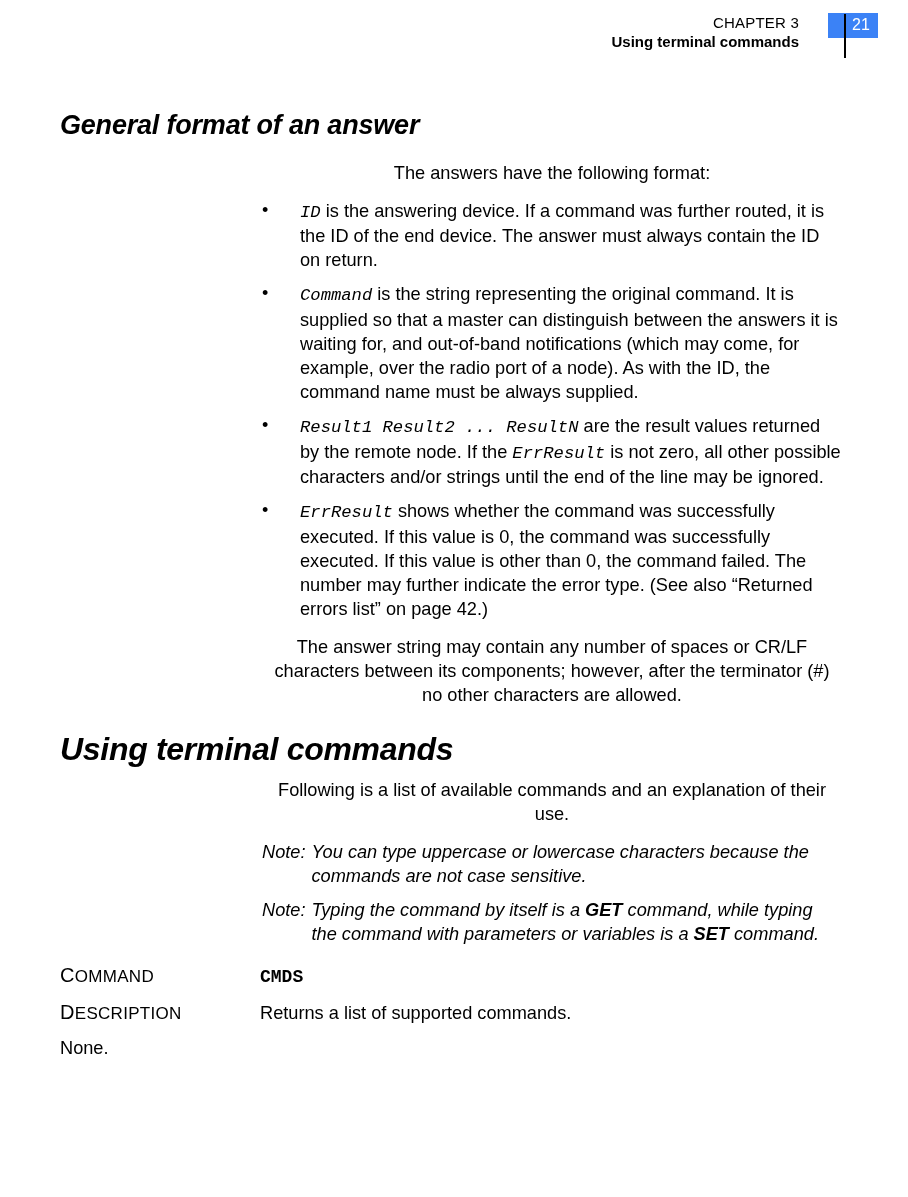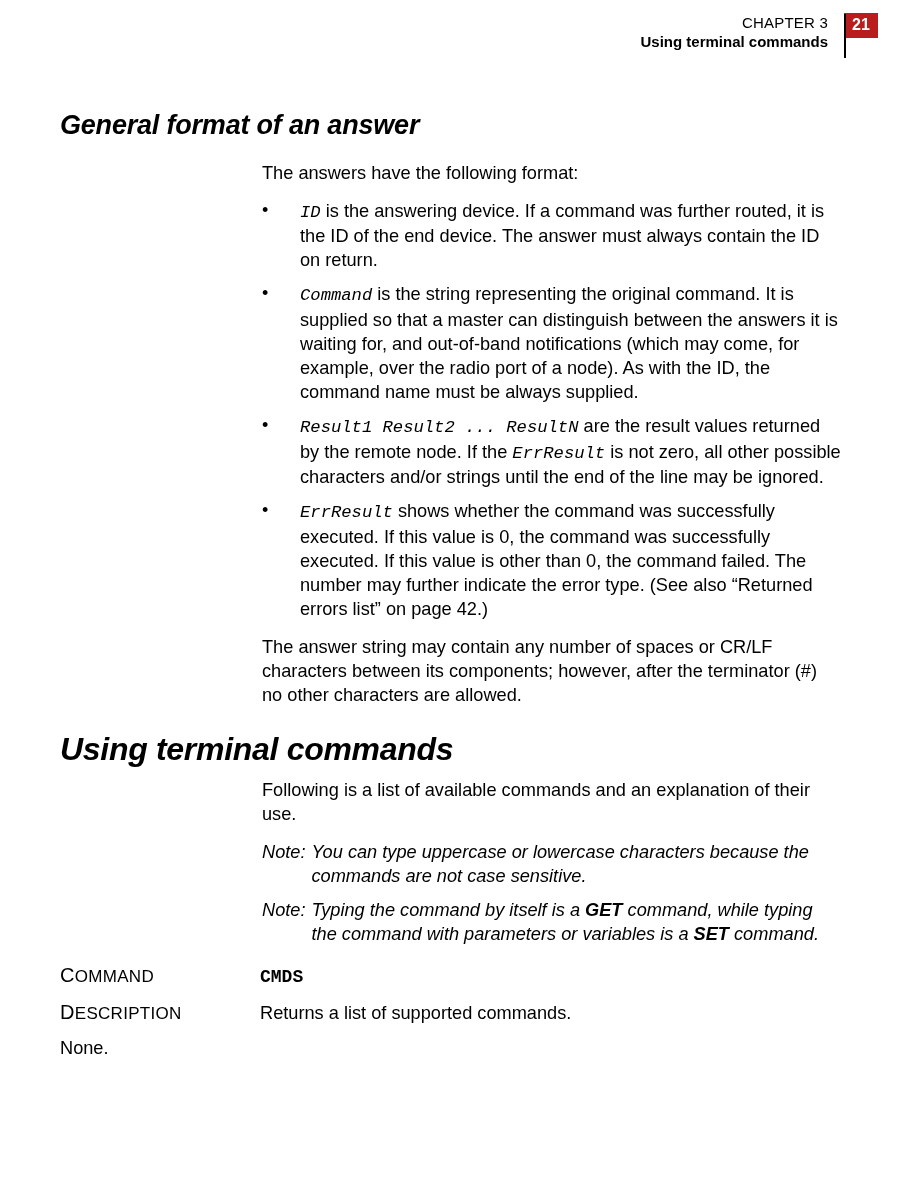--- a/index.html
+++ b/index.html
@@ -16,41 +16,41 @@
     height: 1197px;
     position: relative;
     box-sizing: border-box;
     padding: 14px 30px 0 60px;
   }
   
   .hdr {
     display: flex;
     justify-content: flex-end;
     align-items: flex-start;
-    gap: 4px;
+    gap: 17px;
   }
   .hdr-texts {
     text-align: right;
     padding-right: 12px;
     line-height: 1.25;
   }
   .chapter-line {
     font-size: 15px;
     letter-spacing: 0.2px;
   }
   .subhead {
     font-size: 15px;
     font-weight: 600;
   }
   .pgnum-box {
-    background: #b91c1c;
+    background: #3b82f6;
     color: #fff;
-    font-weight: 700;
+    font-weight: 400;
     font-size: 16px;
-    padding: 2px 6px 3px 6px;
+    padding: 2px 6px 3px 22px;
     min-width: 22px;
     text-align: center;
     height: 20px;
     line-height: 20px;
     margin-top: -1px;
   }
   .hdr-rule {
     position: absolute;
     top: 14px;
     right: 62px;
@@ -73,21 +73,21 @@
     font-style: italic;
     margin: 24px 0 10px 0;
     letter-spacing: -0.3px;
   }
   .body-col {
     margin-left: 202px;
     max-width: 580px;
     font-size: 18.2px;
     line-height: 1.32;
   }
-  .para { margin: 10px 0 14px 0; }
+  .para { margin: 10px 0 14px 0; text-align: center; }
   .format-line {
     font-style: italic;
     margin: 6px 0 14px 0;
   }
   .format-line .hash {
     font-style: normal;
     font-family: "Courier New", Courier, monospace;
     font-size: 17px;
   }
   ul.bullets {

